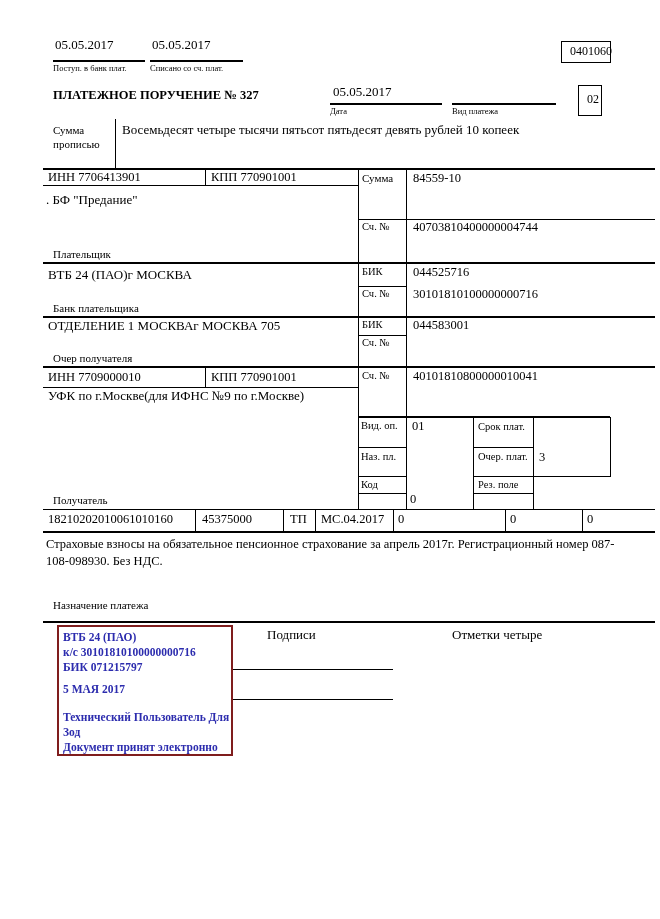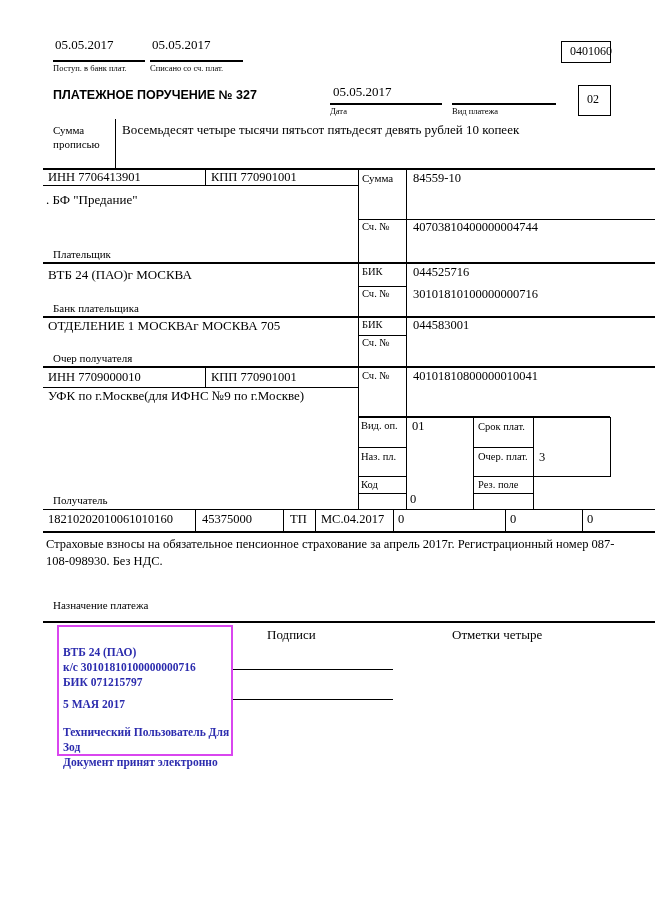--- a/index.html
+++ b/index.html
@@ -8,30 +8,30 @@
     font-family:"Liberation Serif", serif; color:#000; overflow:hidden;
     border-bottom:2px solid #9a9a9a;
   }
   .t { position:absolute; white-space:nowrap; font-size:12.5px; line-height:1.12; }
   .f9  { font-size:8.5px; }
   .f10 { font-size:10.5px; }
   .f11 { font-size:11px; }
   .f13 { font-size:13px; }
   .b { font-weight:bold; }
   .i { font-style:italic; }
-  .sans { font-family:Liberation Sans, sans-serif; }
+  .sans { font-family:Liberation Serif, serif; }
   .wrap { white-space:normal; }
   .hl { position:absolute; background:#000; height:1px; }
   .hl2 { position:absolute; background:#000; height:2px; }
   .vl { position:absolute; background:#000; width:1px; }
   .box { position:absolute; border:1.5px solid #000; box-sizing:border-box; text-align:left;padding-left:8px; }
   .bluebox {
     position:absolute; left:57px; top:625px; width:176px; height:131px;
-    border:2px solid #d946ef; box-sizing:border-box; color:#2c2cae;
-    font-weight:bold; font-size:11.5px; line-height:15px; padding:18px 4px;
+    border:2px solid #7f1d1d; box-sizing:border-box; color:#2c2cae;
+    font-weight:bold; font-size:11.5px; line-height:15px; padding:3px 4px;
   }
   .bluebox div { white-space:nowrap; }
   .stampbox {
     position:absolute; left:423px; top:651px; width:183px; height:65px;
     border:1.5px solid #000; box-sizing:border-box; font-size:12px;
   }
   .stampbox .row { position:absolute; white-space:nowrap; }
 </style>
 </head>
 <body>
@@ -50,21 +50,21 @@
 
   <span class="t sans b" style="left:53px; top:88px; font-size:12.5px;">ПЛАТЕЖНОЕ ПОРУЧЕНИЕ № 327</span>
 
   <span class="t f13" style="left:333px; top:85px;">05.05.2017</span>
   <div class="hl" style="left:330px; top:103px; width:112px; height:1.5px;"></div>
   <span class="t f9" style="left:330px; top:107px;">Дата</span>
 
   <div class="hl" style="left:452px; top:103px; width:104px; height:1.5px;"></div>
   <span class="t f9" style="left:452px; top:107px;">Вид платежа</span>
 
-  <div class="box" style="left:578px; top:85px; width:33px; height:31px; font-size:12px; line-height:27px;">02</div>
+  <div class="box" style="left:578px; top:85px; width:24px; height:31px; font-size:12px; line-height:27px;">02</div>
 
   <span class="t f11" style="left:53px; top:124px;">Сумма</span>
   <span class="t f11" style="left:53px; top:138px;">прописью</span>
   <div class="vl" style="left:115px; top:119px; height:49px;"></div>
   <span class="t f13" style="left:122px; top:123px;">Восемьдесят четыре тысячи пятьсот пятьдесят девять рублей 10 копеек</span>
 
   <div class="hl2" style="left:43px; top:168px; width:612px;"></div>
   <div class="hl" style="left:43px; top:185px; width:315px;"></div>
   <div class="vl" style="left:205px; top:168px; height:17px;"></div>
   <div class="hl2" style="left:43px; top:262px; width:612px;"></div>

